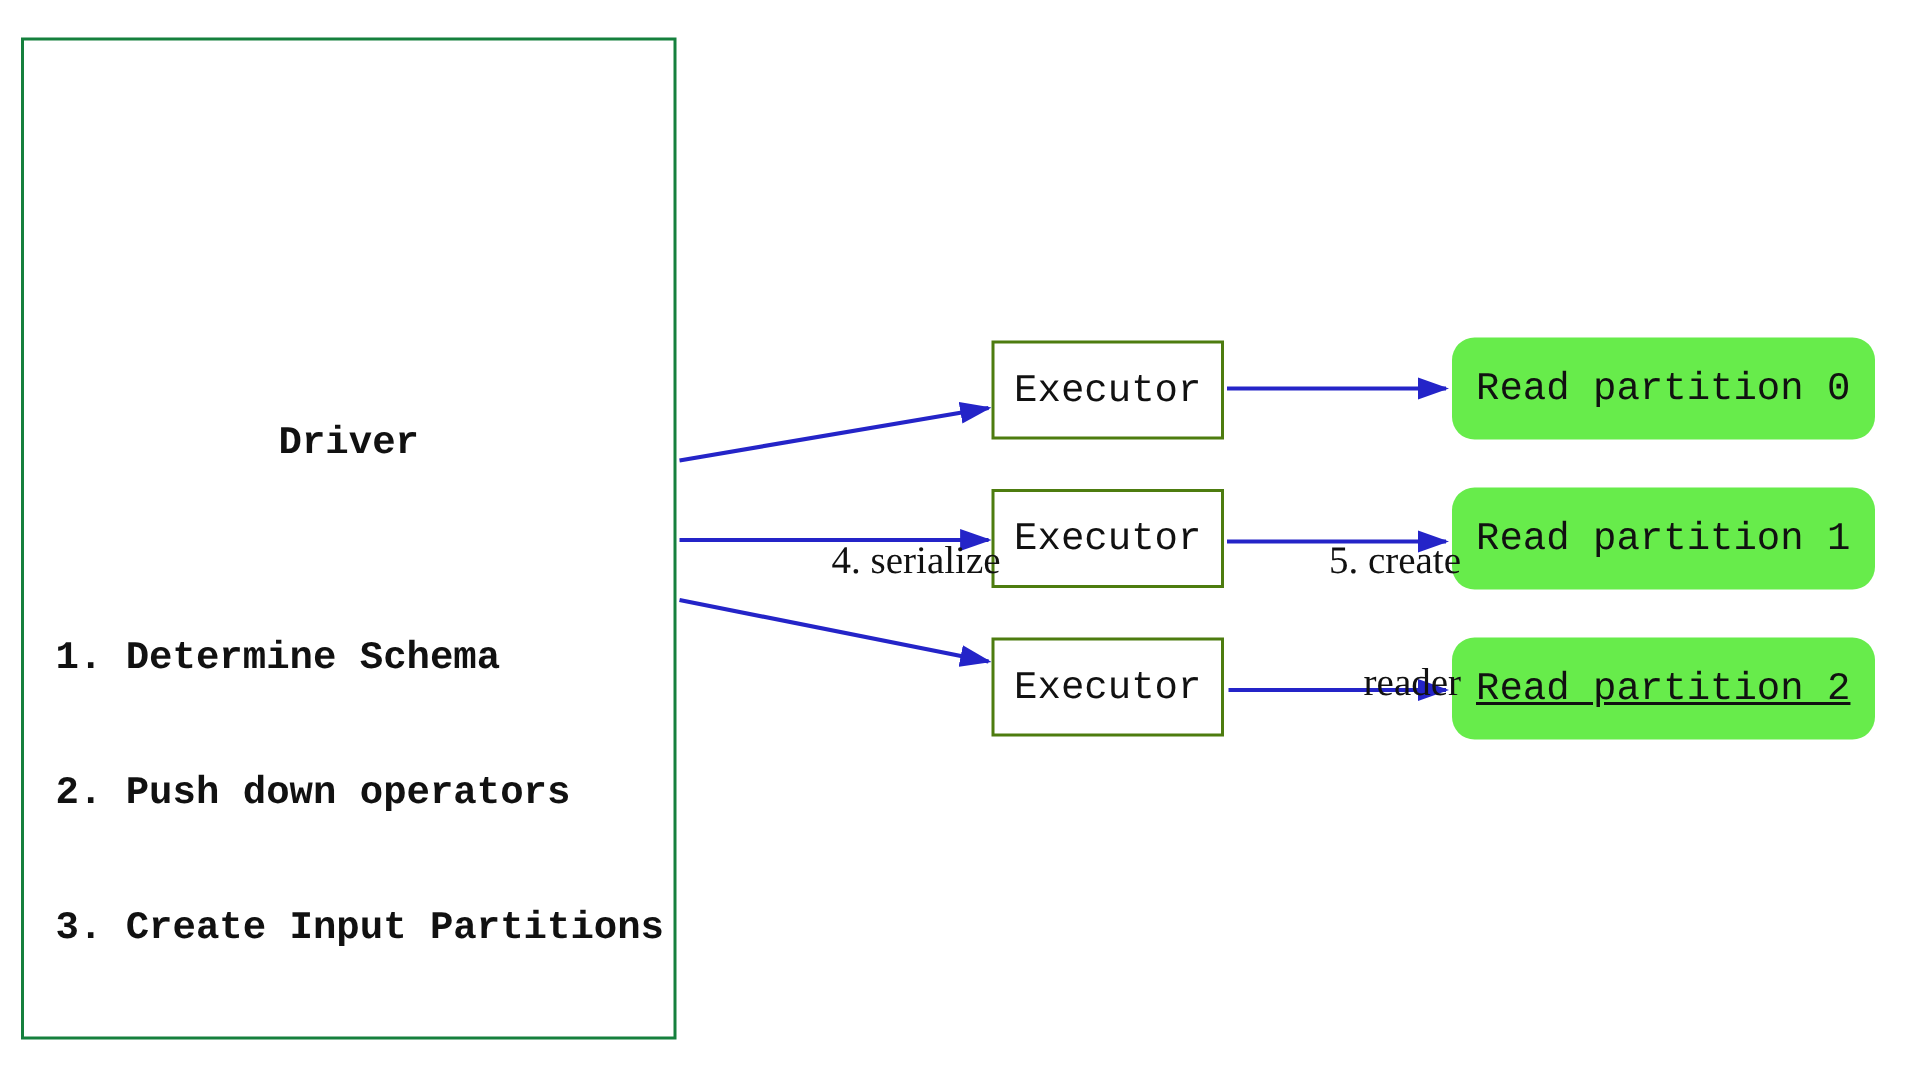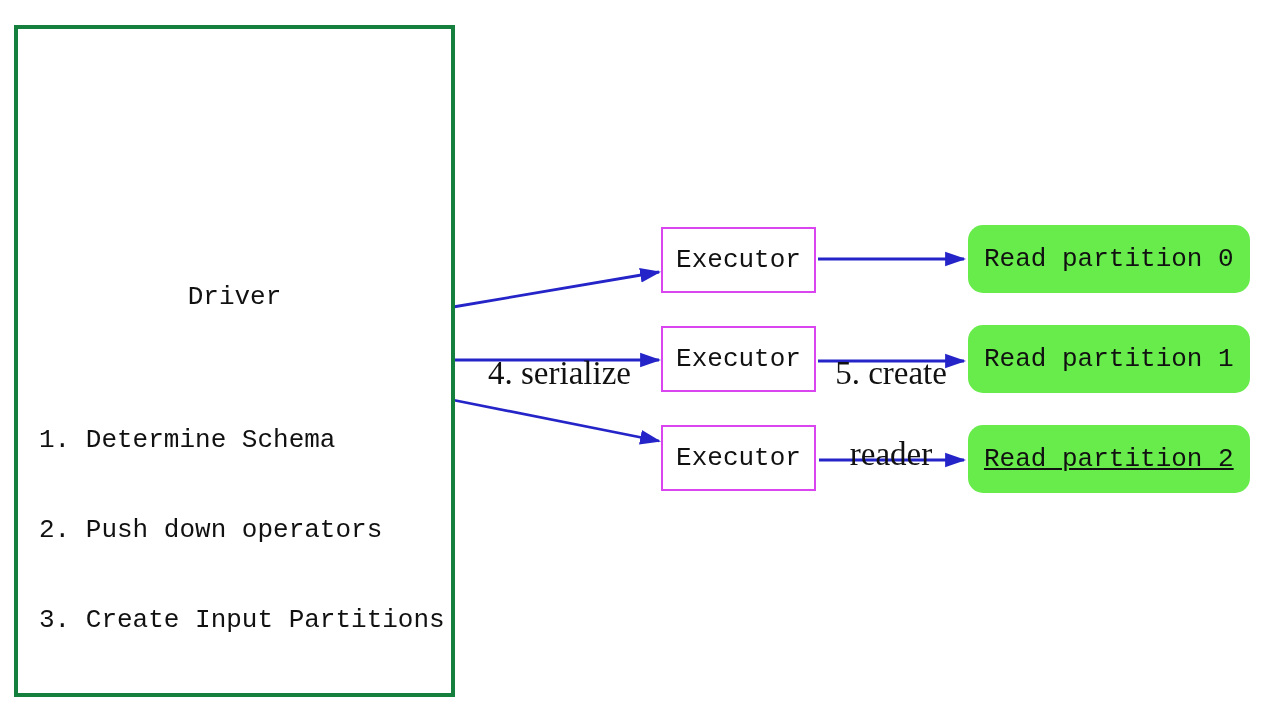--- a/index.html
+++ b/index.html
@@ -24,23 +24,24 @@
     position: absolute;
     left: 0; top: 0;
     width: 1270px; height: 710px;
     pointer-events: none;
   }
   
   .driver-box {
     position: absolute;
     left: 14px; top: 25px;
     width: 433px; height: 664px;
-    border: 4px solid #15803d;
+    border: 2px solid #15803d;
     background: #ffffff;
     box-sizing: content-box;
+    font-weight: bold;
   }
   .driver-title {
     position: absolute;
     left: 0; top: 254px;
     width: 100%;
     text-align: center;
     font-size: 26px;
     line-height: 28px;
     white-space: pre;
   }
@@ -49,21 +50,21 @@
     left: 21px; top: 336px;
     font-size: 26px;
     line-height: 30px;
     white-space: pre;
   }
   
   .executor-box {
     position: absolute;
     left: 661px;
     width: 151px; height: 62px;
-    border: 2px solid #d946ef;
+    border: 2px solid #4d7c0f;
     background: #ffffff;
     display: flex;
     align-items: center;
     justify-content: center;
     font-size: 26px;
     white-space: pre;
   }
   .executor-1 { top: 227px; }
   .executor-2 { top: 326px; }
   .executor-3 { top: 425px; }
@@ -81,23 +82,23 @@
     white-space: pre;
     border-radius: 15px;
   }
   .partition-0 { top: 225px; }
   .partition-1 { top: 325px; font-family: Liberation Mono, monospace; }
   .partition-2 { top: 425px; text-decoration: underline; }
   
   .edge-label {
     position: absolute;
     font-family: "Liberation Serif", serif;
-    font-size: 33px;
+    font-size: 26px;
     line-height: 27px;
-    text-align: center;
+    text-align: right;
     white-space: pre;
     color: #111111;
   }
   .edge-label-serialize {
     left: 452px; top: 306px;
     width: 215px;
   }
   .edge-label-reader {
     left: 808px; top: 306px;
     width: 166px;

